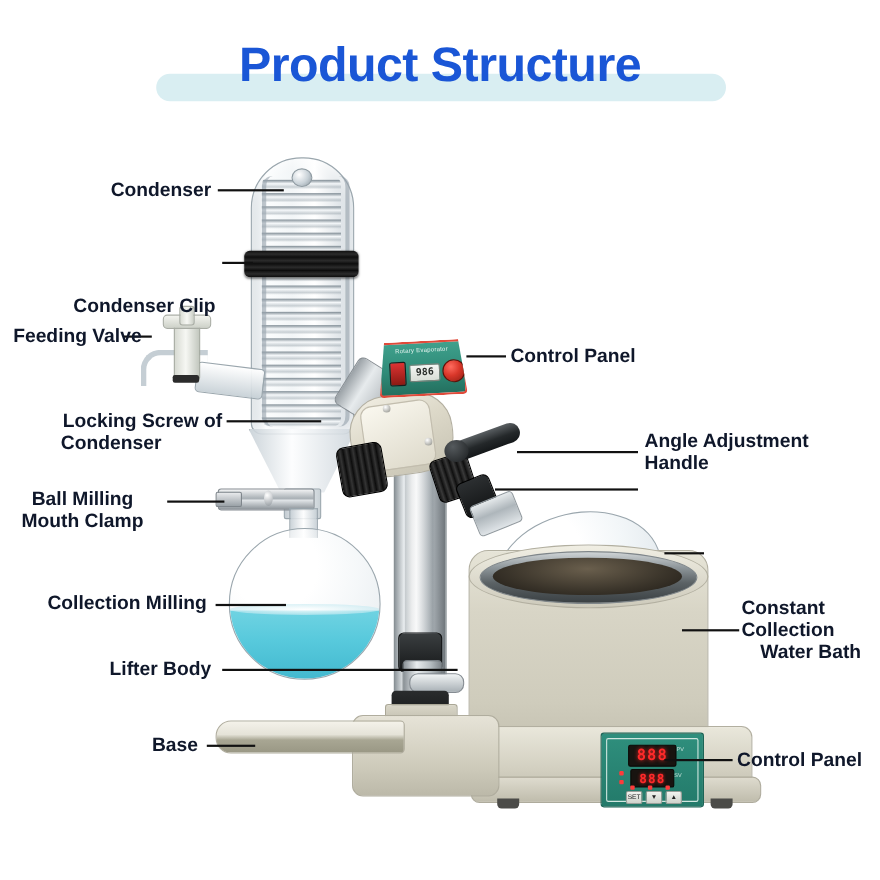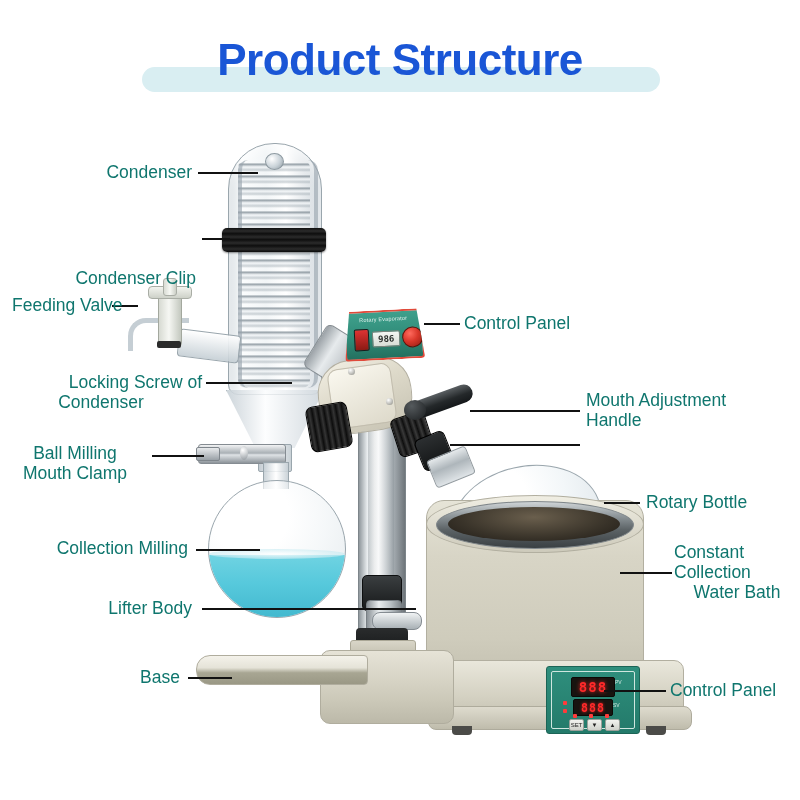--- a/index.html
+++ b/index.html
@@ -22,23 +22,23 @@
     text-align:center;
     font-size:44px;font-weight:bold;
     color:#1a56d6;
     letter-spacing:-0.5px;
     line-height:56px;
   }
 
   
   .lbl{
     position:absolute;
-    color:#0f766e;
+    color:#0f172a;
     font-size:17.5px;
-    font-weight:400;
+    font-weight:700;
     line-height:20px;
     white-space:pre;
   }
   .lbl.r{text-align:right;}
   .lbl.c{text-align:center;}
   .lbl.l{text-align:left;}
 
   
   .lead{position:absolute;background:#111;height:2px;}
 
@@ -535,26 +535,25 @@
 
   <div class="lbl r" style="left:0;top:538px;width:188px;">Collection Milling</div>
 
   <div class="lbl r" style="left:0;top:598px;width:192px;">Lifter Body</div>
 
   <div class="lbl r" style="left:0;top:667px;width:180px;">Base</div>
 
   <div class="lbl l" style="left:464px;top:313px;width:200px;">Control Panel</div>
 
   <div style="position:absolute;left:586px;top:390px;width:214px;">
-    <div class="lbl l" style="position:static;width:100%;">Mouth Adjustment</div>
+    <div class="lbl l" style="position:static;width:100%;">Angle Adjustment</div>
     <div class="lbl l" style="position:static;width:100%;">Handle</div>
   </div>
 
 
-  <div class="lbl l" style="left:646px;top:492px;width:154px;">Rotary Bottle</div>
 
   <div style="position:absolute;left:674px;top:542px;width:126px;">
     <div class="lbl l" style="position:static;width:100%;">Constant</div>
     <div class="lbl l" style="position:static;width:100%;">Collection</div>
     <div class="lbl l" style="position:static;width:100%;text-align:center;">Water Bath</div>
   </div>
 
   <div class="lbl l" style="left:670px;top:680px;width:130px;">Control Panel</div>
 
 </div>

